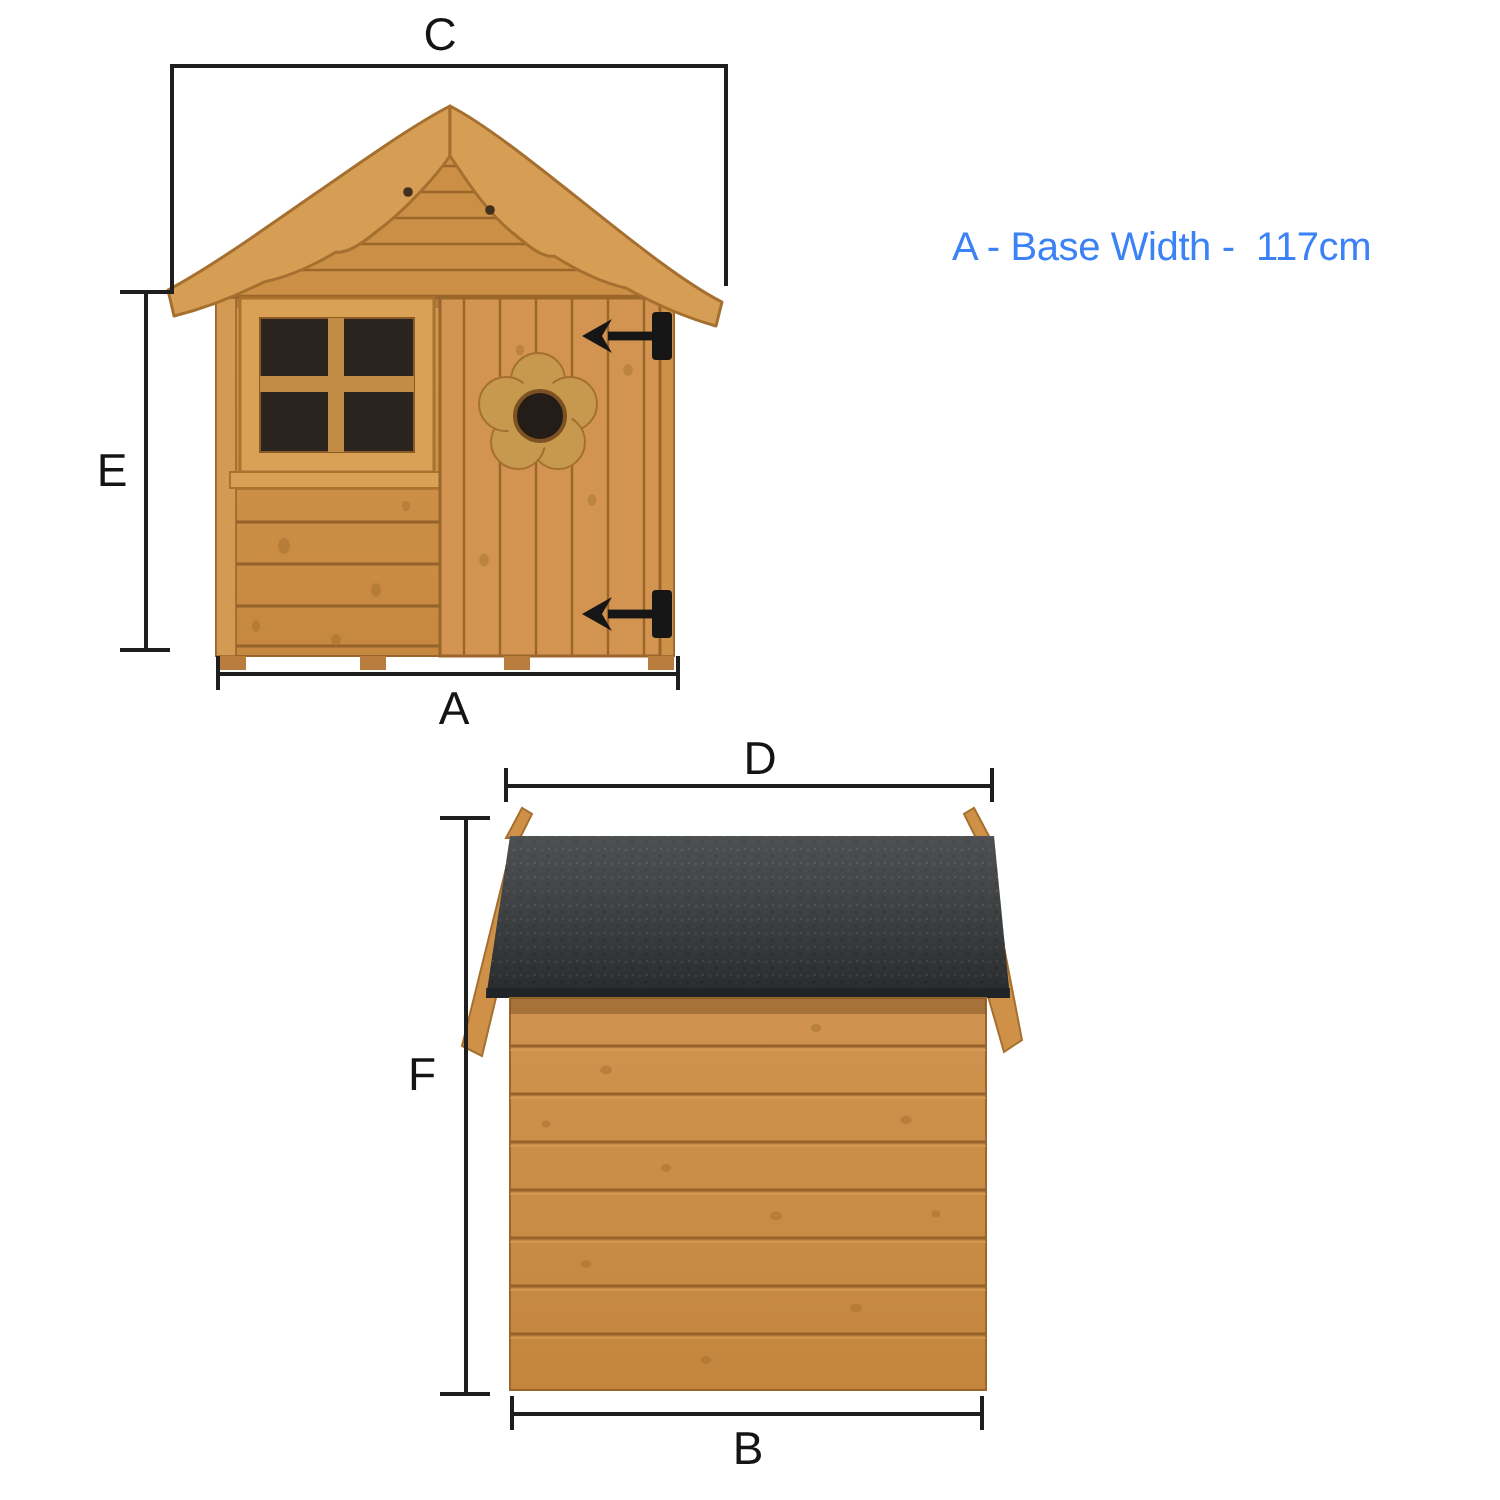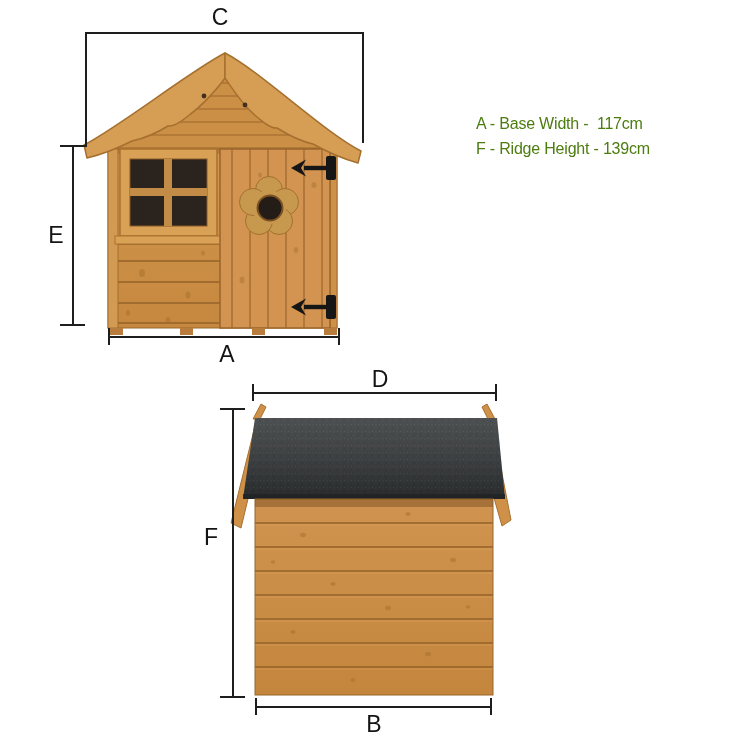--- a/index.html
+++ b/index.html
@@ -13,21 +13,21 @@
   
   .dl{position:absolute;background:#1e1e1e;}
   .dim-label{
     position:absolute;color:#141414;font-size:23px;line-height:1;
     text-align:center;letter-spacing:0;
   }
 
   
   .legend{
     position:absolute;left:476px;top:112px;
-    color:#4d7c0f;font-size:16px;line-height:24.6px;
+    color:#3b82f6;font-size:20px;line-height:24.6px;
     letter-spacing:-0.2px;
   }
   .legend-line{white-space:pre;}
 
   svg{position:absolute;display:block;}
 </style>
 </head>
 <body>
 
 <div class="stage">
@@ -247,16 +247,15 @@
 
   <div>
     <div class="dl" style="left:256px;top:706px;width:236px;height:2px;"></div>
     <div class="dl" style="left:255px;top:698px;width:2px;height:17px;"></div>
     <div class="dl" style="left:490px;top:698px;width:2px;height:17px;"></div>
     <div class="dim-label" style="left:352px;top:713px;width:44px;">B</div>
   </div>
 
   <div class="legend">
     <div class="legend-line">A - Base Width -  117cm</div>
-    <div class="legend-line">F - Ridge Height - 139cm</div>
   </div>
 
 </div>
 
 </body></html>

